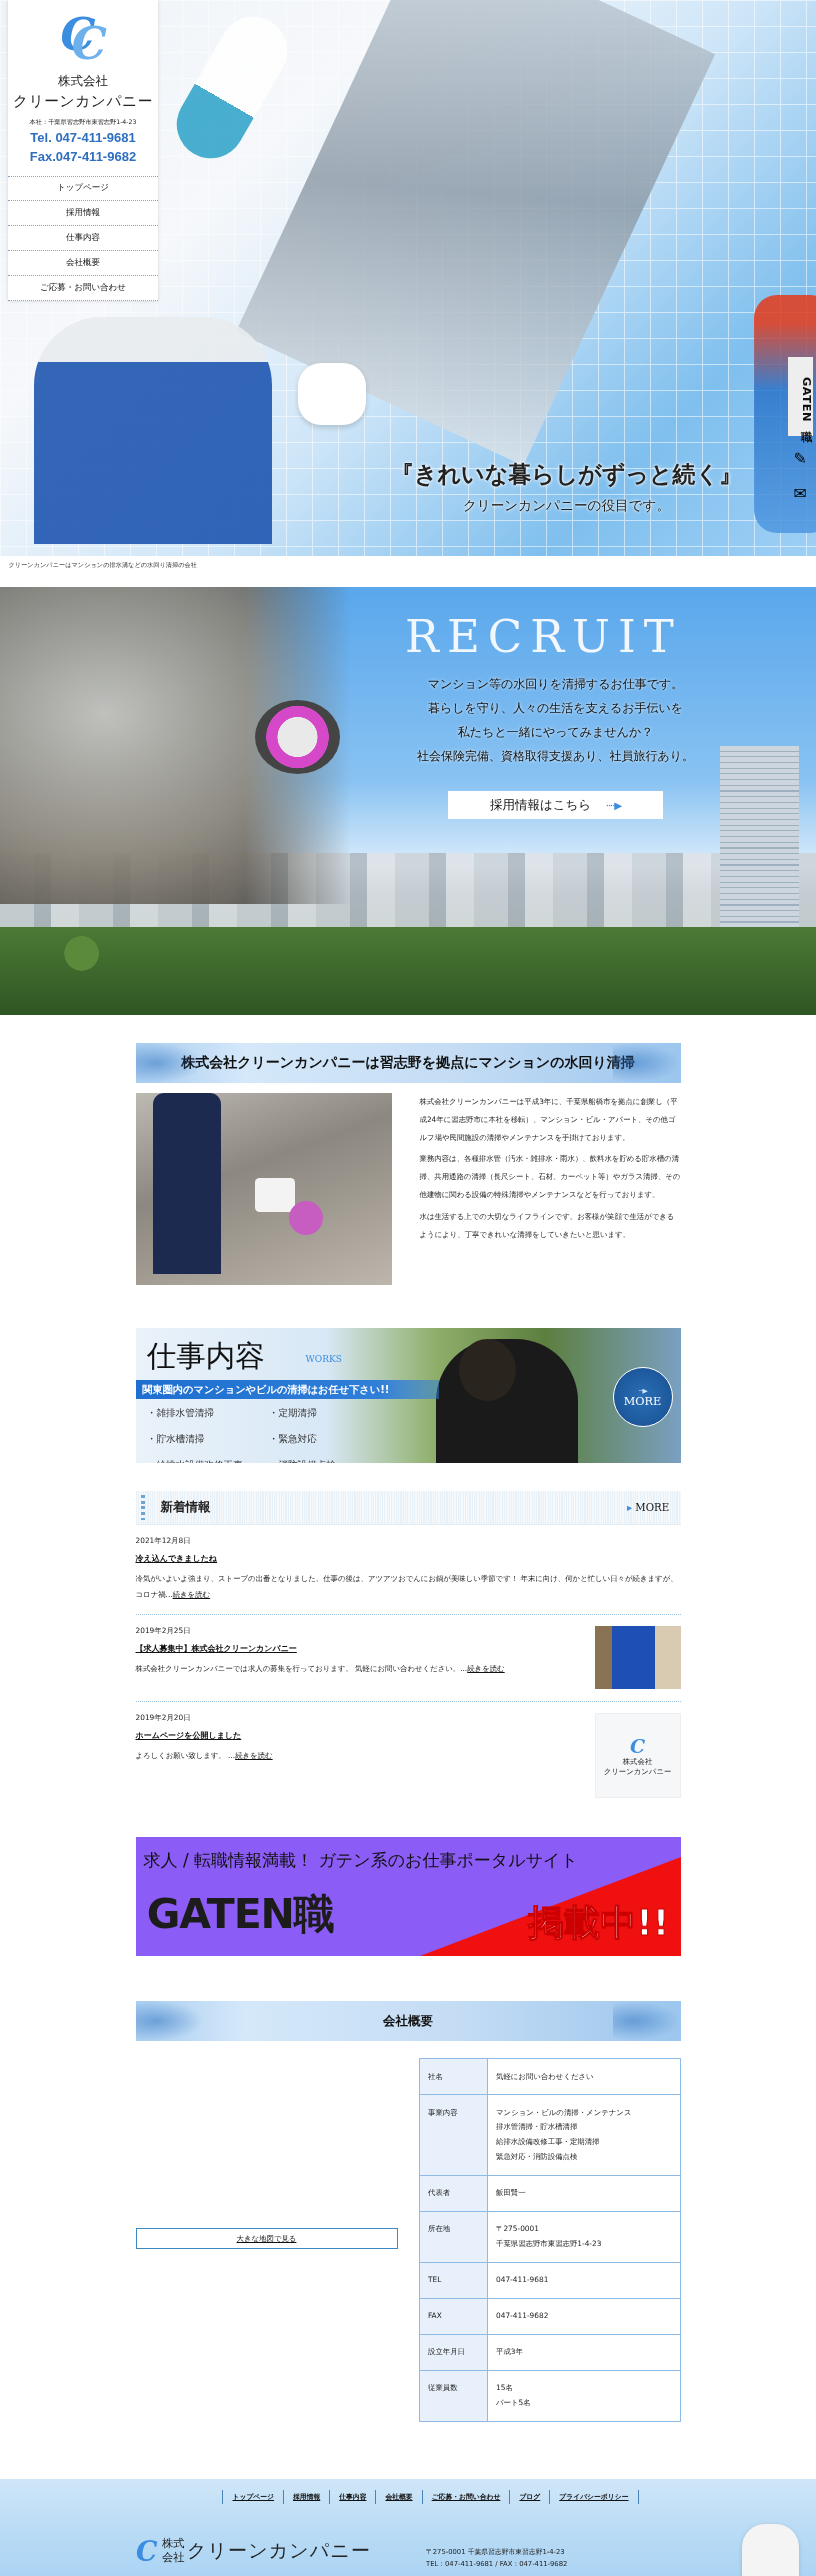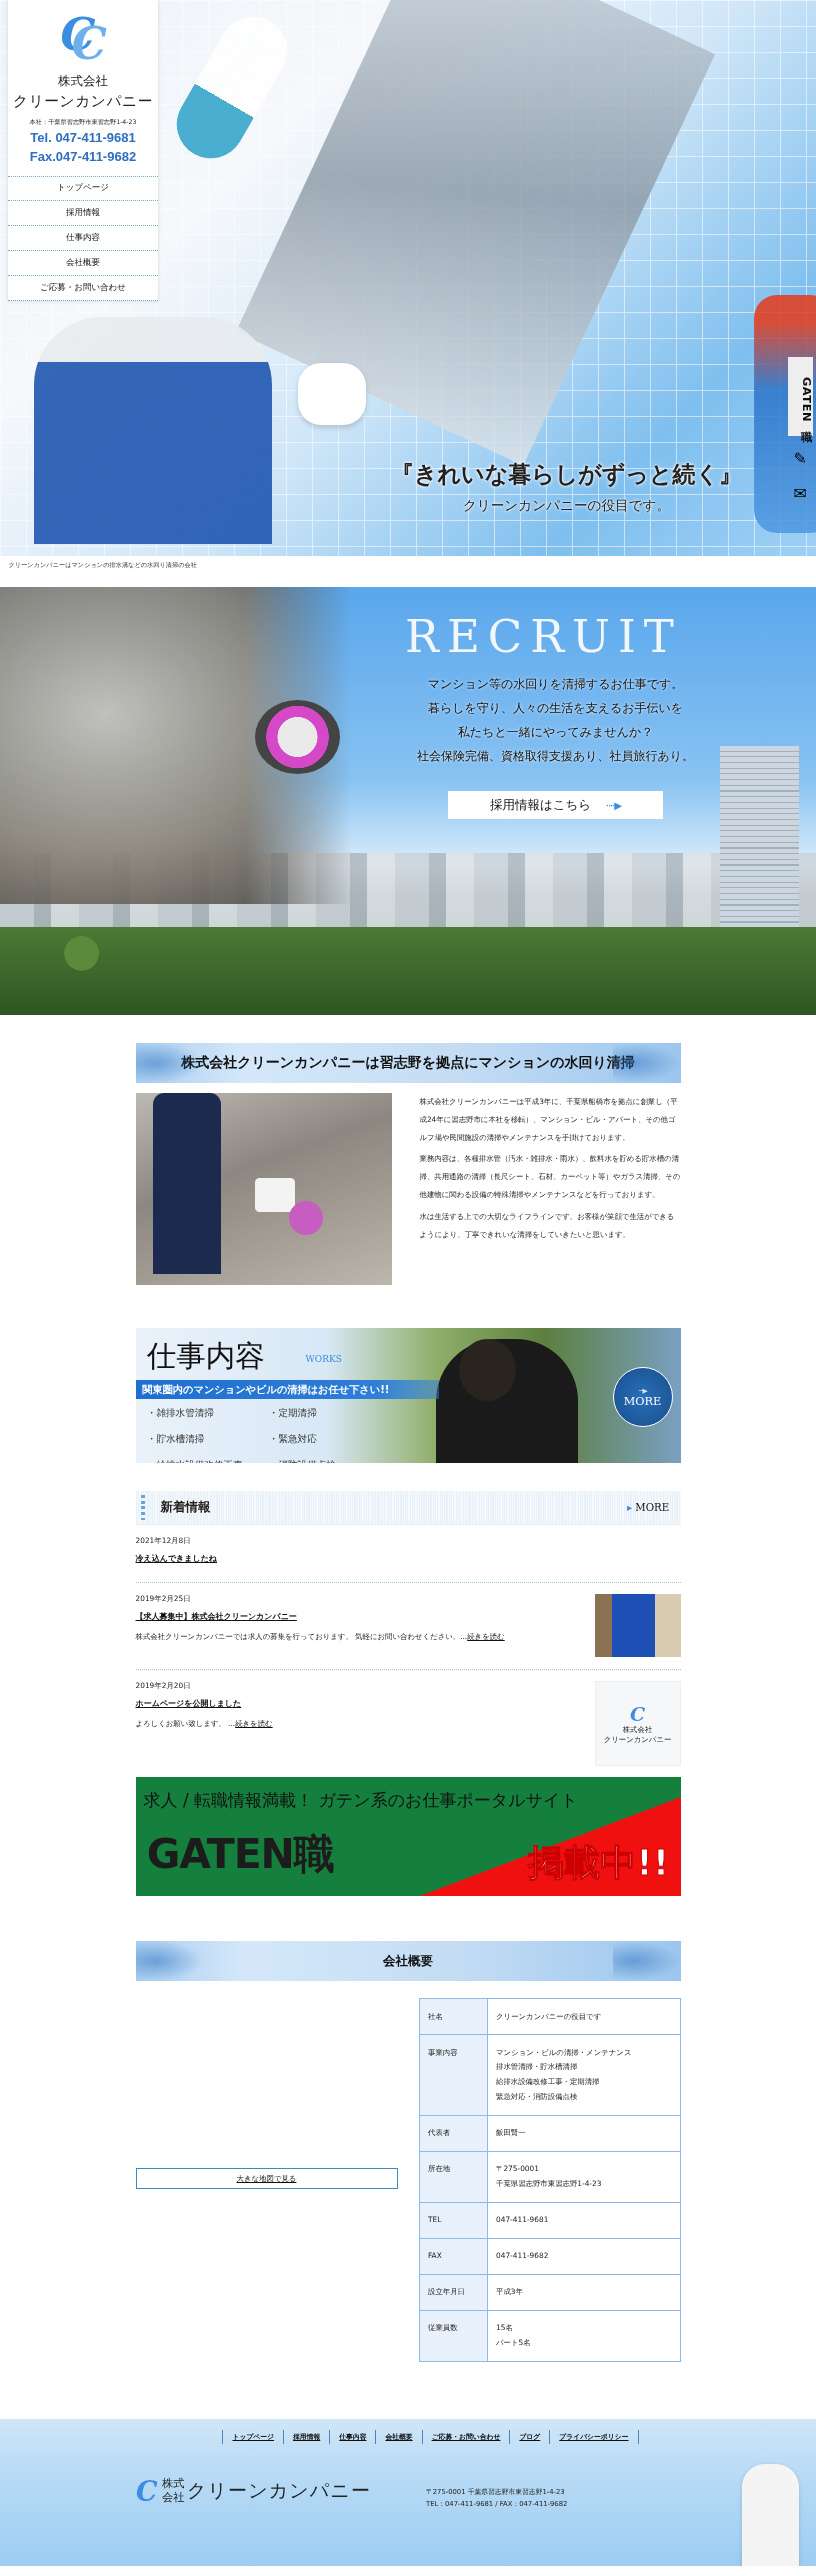--- a/index.html
+++ b/index.html
@@ -89,21 +89,21 @@
   .news-item { display: flex; justify-content: flex-end; padding: 11.3px 0; border-bottom: 0.6px dotted #9cc3e2; }
   .news-item .body { flex: 1; }
   .news-item .date { font-size: 7.4px; margin-bottom: 6.8px; }
   .news-item .title { font-size: 8px; font-weight: bold; margin-bottom: 6.8px; display: inline-block; }
   .news-item .ex { font-size: 7.4px; line-height: 16px; }
   .thumb { width: 86px; height: 63px; margin-left: 11.3px; }
   .thumb.photo { background: linear-gradient(90deg,#8a7355 0 20%,#1d4fb5 20% 70%,#d9cbb1 70%); }
   .thumb.logo { height: 85px; background: #f5f7f9; display: flex; flex-direction: column; align-items: center; justify-content: center; font-family: "DejaVu Serif", serif; font-size: 7.4px; border: 0.6px solid #eee; }
   .thumb.logo .cc { color: #3b8de0; font-size: 19px; font-style: italic; font-weight: bold; }
 
-  .gaten { position: relative; height: 119px; background: #15803d; overflow: hidden; text-decoration: none; display: block; }
+  .gaten { position: relative; margin-top: 28px; height: 119px; background: #8b5cf6; overflow: hidden; text-decoration: none; display: block; }
   .gaten .tri { position: absolute; right: 0; bottom: 0; width: 0; height: 0; border-left: 261px solid transparent; border-bottom: 99px solid #f01010; }
   .gaten .top { position: absolute; left: 8px; top: 11.3px; font-size: 17px; color: #111; }
   .gaten .logo { position: absolute; left: 11.3px; top: 50px; font-family: "DejaVu Sans", sans-serif; font-weight: 900; font-size: 41px; color: #1c1c1c; letter-spacing: -1.1px; }
   .gaten .pub { position: absolute; right: 11.3px; top: 62px; font-weight: 900; font-size: 36px; color: #fff; -webkit-text-stroke: 1.1px #c00; }
 
   .company { display: flex; justify-content: space-between; margin-top: 0; padding-top: 17px; }
   .map-area { width: 262px; padding-top: 170px; }
   .map-btn { display: block; border: 0.6px solid #3b8ac4; text-align: center; font-size: 7.4px; padding: 4.5px 0; width: 262px; }
   table.ci { width: 262px; border-collapse: collapse; font-size: 7.4px; }
   table.ci th, table.ci td { border: 0.6px solid #8dbbe6; padding: 10.2px 8.5px; text-align: left; vertical-align: top; font-weight: normal; line-height: 14.7px; }
@@ -225,20 +225,21 @@
     <div class="lbl">
         <span class="dots"></span>
         <span>新着情報</span>
       </div>
     <a href="#" class="more">MORE</a>
   </div>
   <div class="news-item">
     <div class="body">
       <div class="date">2021年12月8日</div>
       <a href="#" class="title">冷え込んできましたね</a>
+      <div class="ex"><span>冷気がいよいよ強まり、ストーブの出番となりました。仕事の後は、アツアツおでんにお鍋が美味しい季節です！ 年末に向け、何かと忙しい日々が続きますが、コロナ禍...</span><a href="#">続きを読む</a></div>
     </div>
   </div>
   <div class="news-item">
     <div class="body">
       <div class="date">2019年2月25日</div>
       <a href="#" class="title">【求人募集中】株式会社クリーンカンパニー</a>
       <div class="ex"><span>株式会社クリーンカンパニーでは求人の募集を行っております。 気軽にお問い合わせください。...</span><a href="#">続きを読む</a></div>
     </div>
     <div class="thumb photo"></div>
   </div>
@@ -265,21 +266,21 @@
   <h2 class="h-band" style="margin-top:45px;font-size:12.5px;">会社概要</h2>
   <section class="company">
     <div class="map-area">
       <a href="#" class="map-btn">大きな地図で見る</a>
     </div>
     <table class="ci">
       <tbody>
           <tr>
             <th>社名</th>
             <td>
-              <div>クリーンカンパニーの役目です</div>
+              <div>気軽にお問い合わせください</div>
             </td>
           </tr>
       <tr>
             <th>事業内容</th>
             <td>
         <div>マンション・ビルの清掃・メンテナンス</div>
         <div>排水管清掃・貯水槽清掃</div>
         <div>給排水設備改修工事・定期清掃</div>
         <div>緊急対応・消防設備点検</div>
             </td>

